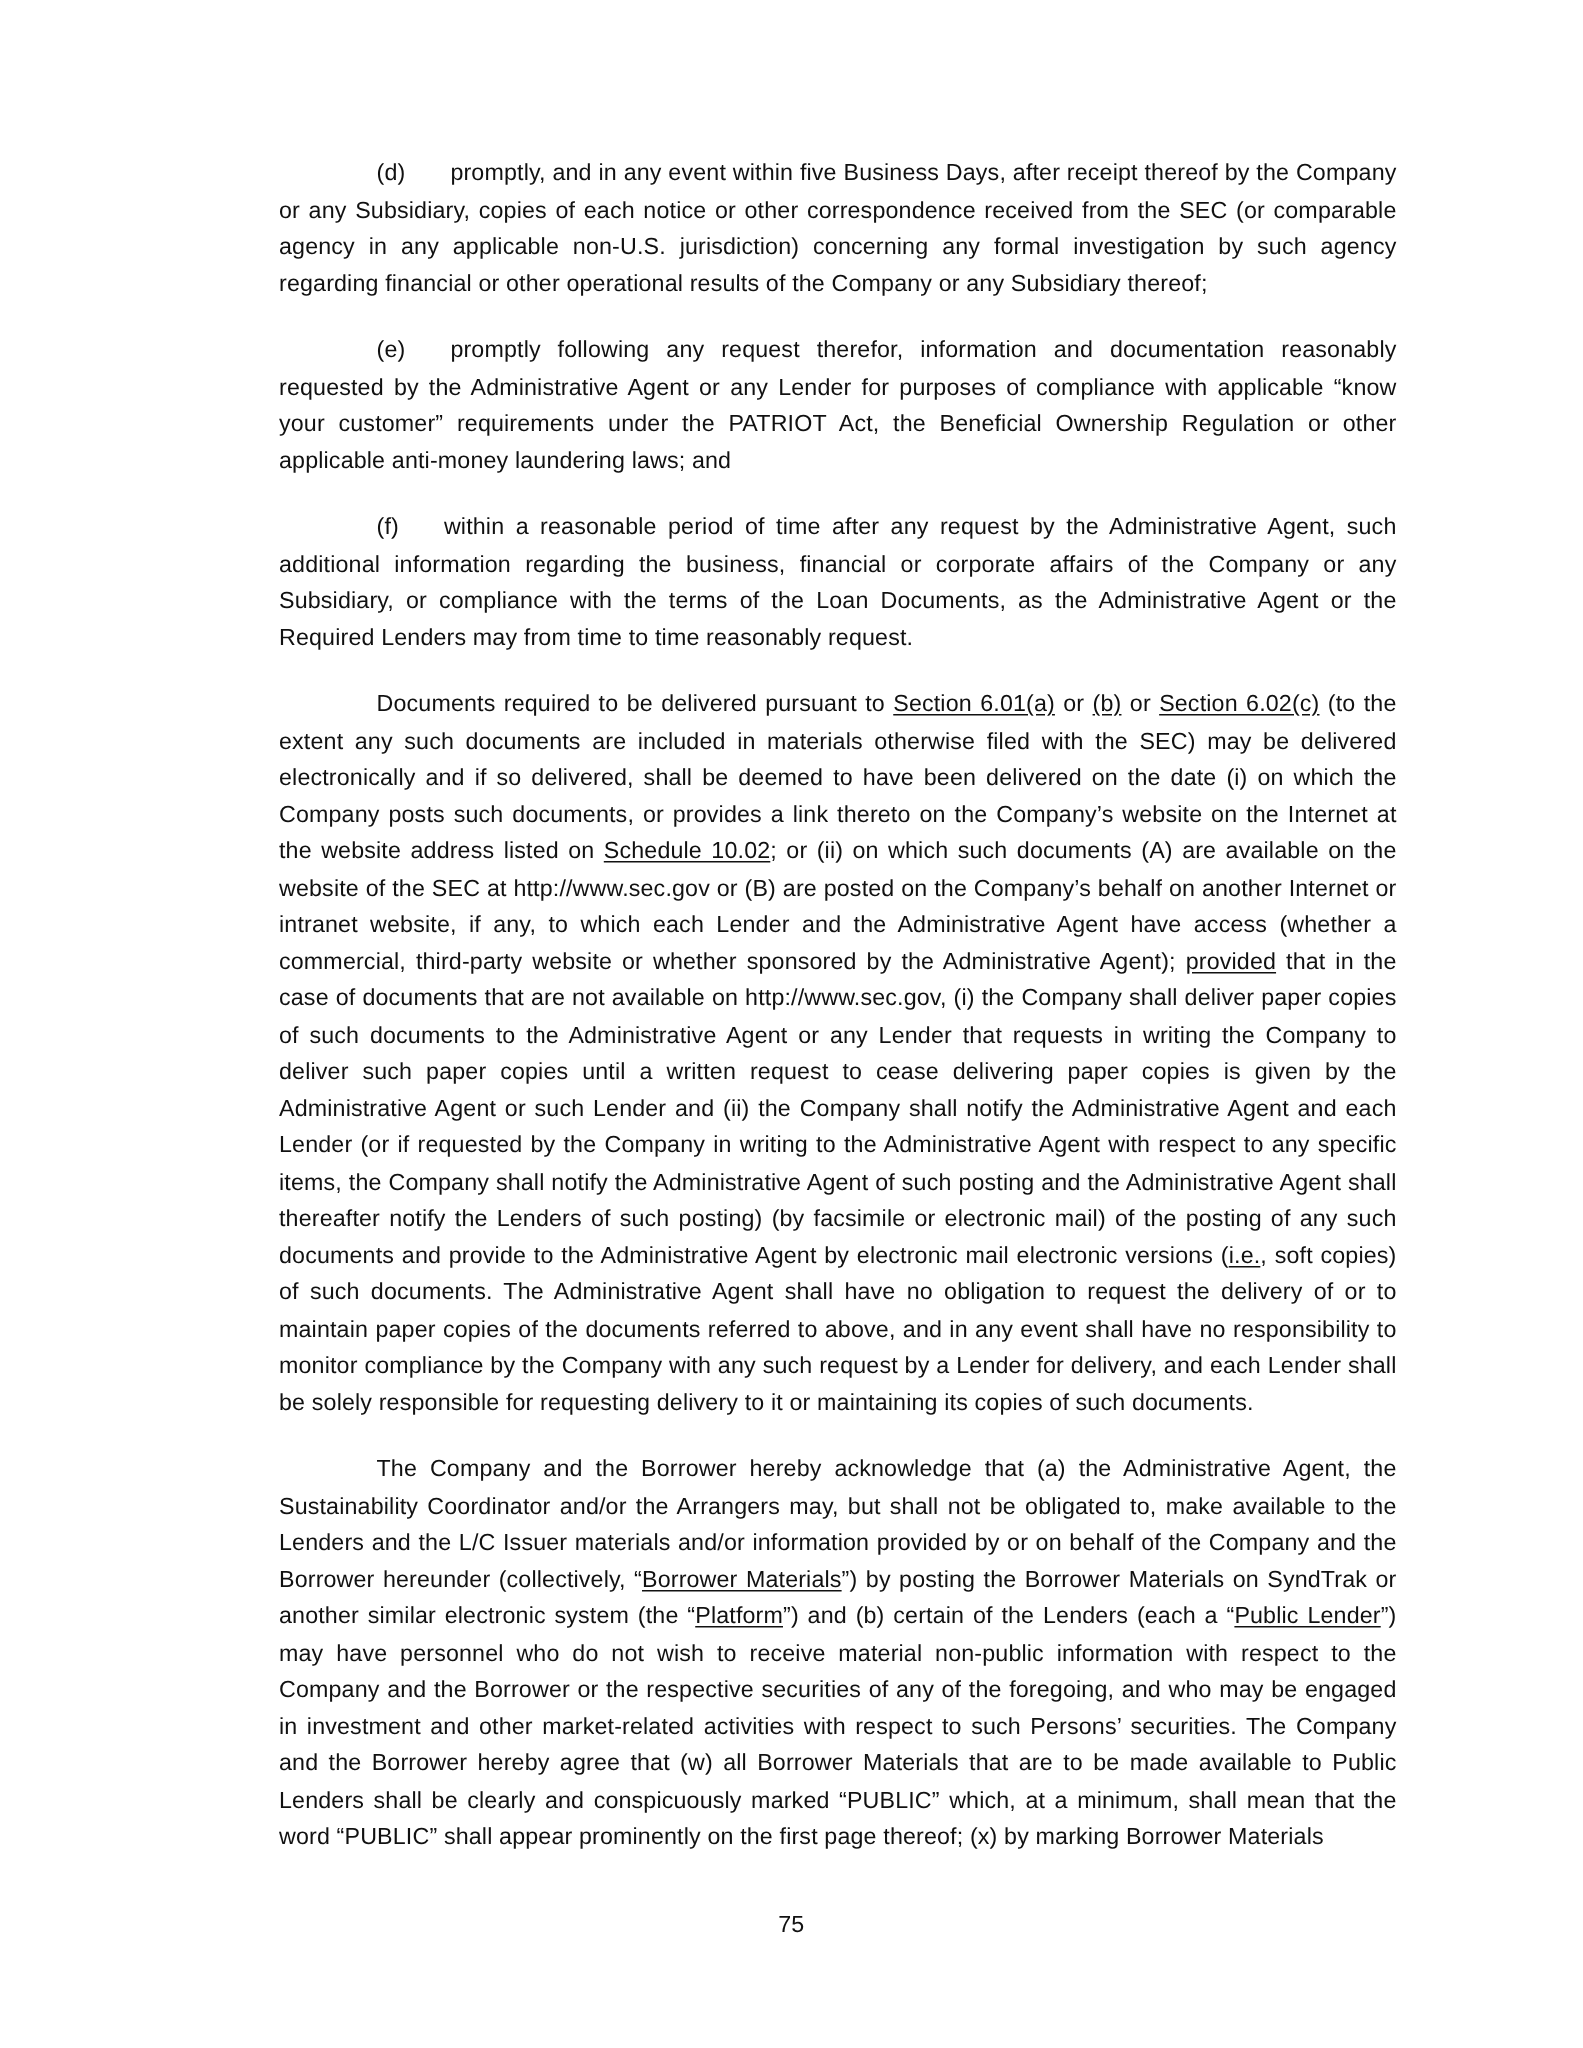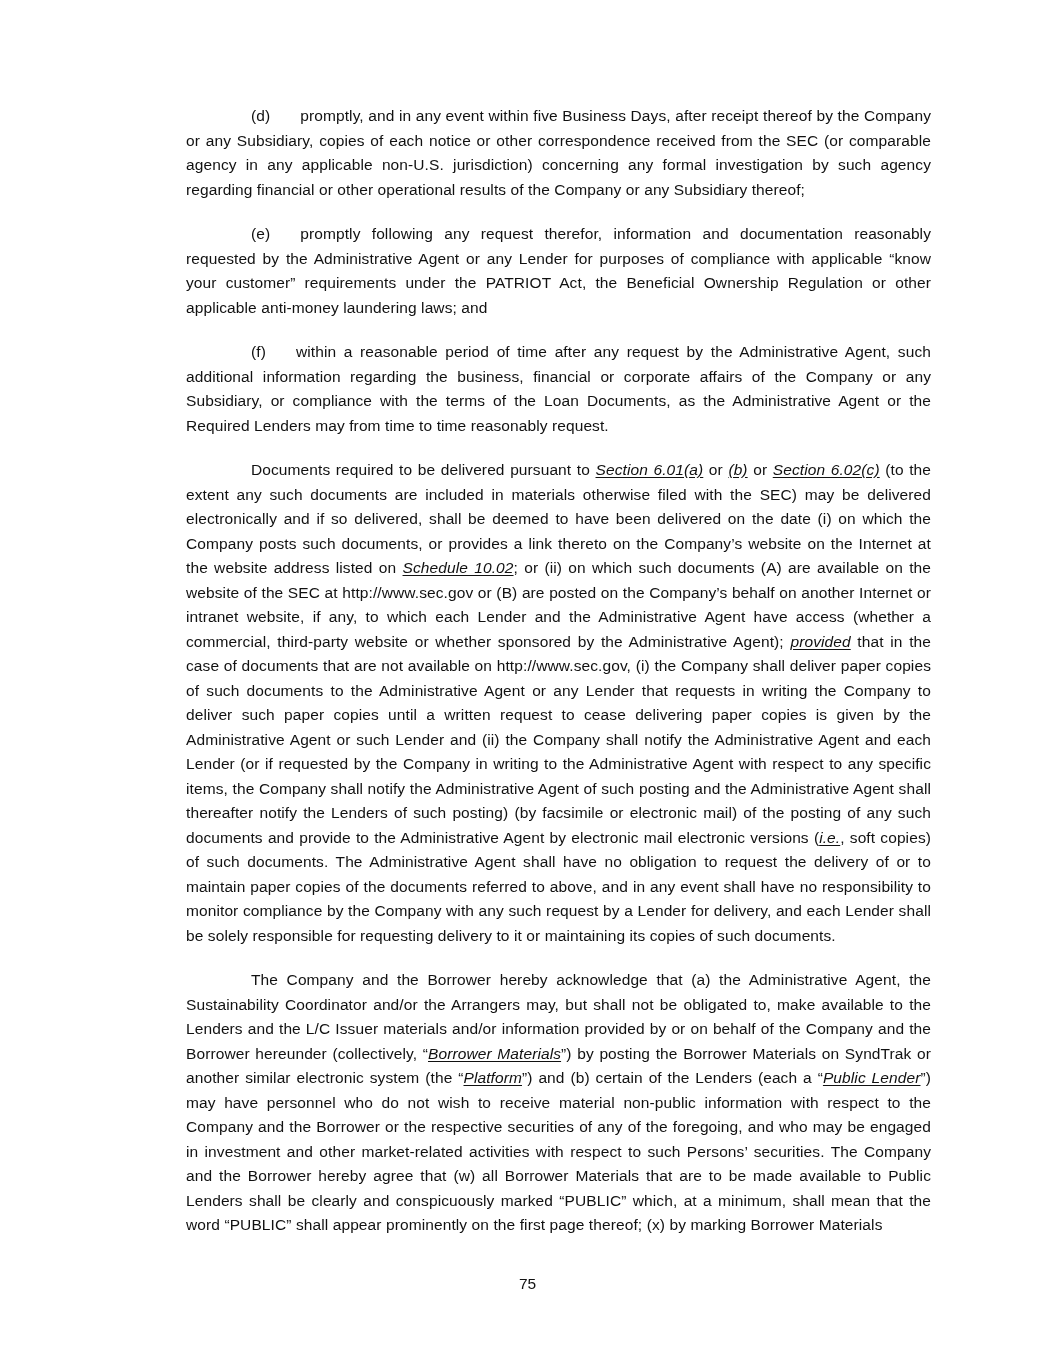--- a/index.html
+++ b/index.html
@@ -41,21 +41,20 @@
     margin-bottom: 0;
     margin-top: 16px;
   }
   .tab {
     display: inline-block;
     width: 30px;
   }
   .u {
     text-decoration: underline;
     text-underline-offset: 2px;
-    font-style: italic;
   }
   .footer {
     position: absolute;
     left: 0;
     top: 1272px;
     width: 1055px;
     text-align: center;
     font-size: 15.5px;
     line-height: 24px;
     color: #111111;

